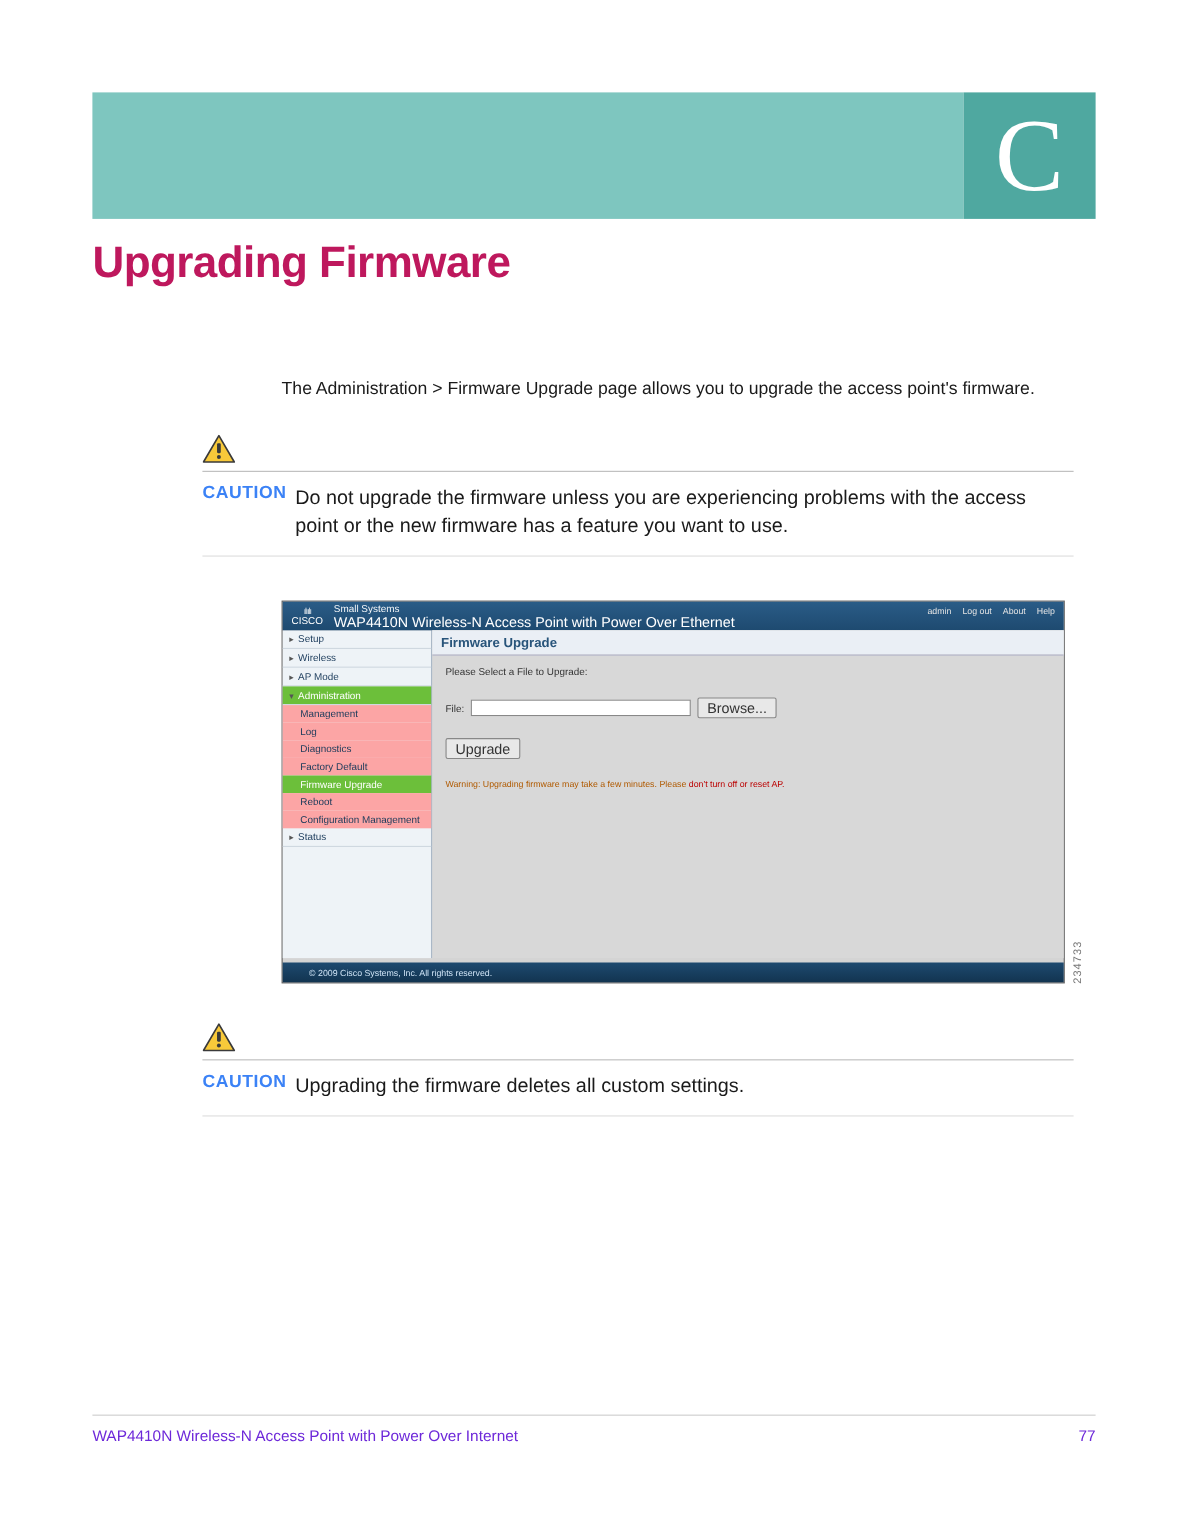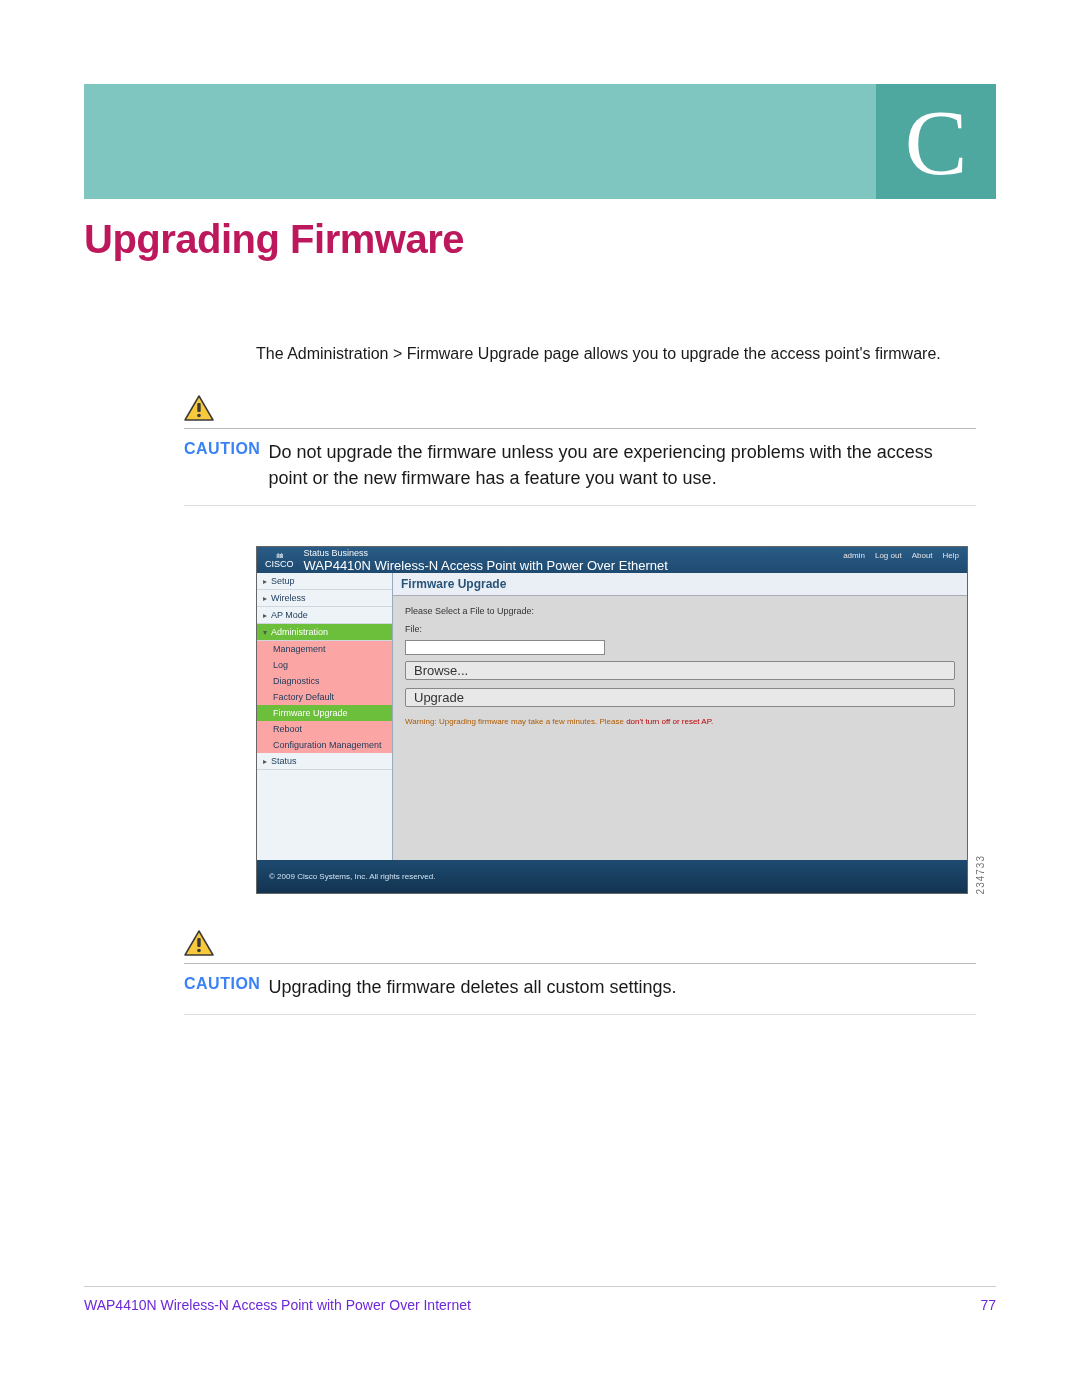--- a/index.html
+++ b/index.html
@@ -191,23 +191,23 @@
     padding: 4px 8px;
     border-bottom: 1px solid #aab;
   }
   .content-inner {
     padding: 10px 12px;
     font-size: 9px;
     color: #333;
   }
   .form-row {
     display:flex;
+    align-items:center;
     gap:6px;
-    margin: 8px 0;
-    flex-direction: column;
+    margin: 18px 0;
   }
   .file-input {
     width: 200px;
     height: 15px;
     background:#fff;
     border:1px solid #888;
   }
   .btn {
     font-size:13px;
     padding:1px 8px;
@@ -218,27 +218,27 @@
   }
   .warn-line {
     margin-top:10px;
     font-size:8px;
   }
   .warn-line .w1 { color:#b05a00; }
   .warn-line .w2 { color:#b00; }
   .shot-footer {
     position:absolute;
     left:0; right:0; bottom:0;
-    height:33px;
+    height:18px;
     background: linear-gradient(#1e4a70,#123450);
     color:#cfe3f5;
     font-size:8px;
     display:flex;
     align-items:center;
-    padding:0 12px;
+    padding:0 24px;
   }
 
   
   .page-footer {
     position:absolute;
     left:0; right:0; bottom:0;
     display:flex;
     justify-content:space-between;
     font-size:14px;
     color:#6d28d9;
@@ -279,21 +279,21 @@
     </div>
 
     <div class="shot-wrap">
       <div class="shot">
         <div class="shot-header">
           <div class="cisco-logo">
             <div class="bars">ılıılı</div>
             <div>CISCO</div>
           </div>
           <div class="header-titles">
-            <div class="smbiz">Status Business</div>
+            <div class="smbiz">Small Systems</div>
             <div class="prod">WAP4410N Wireless-N Access Point with Power Over Ethernet</div>
           </div>
           <div class="top-links">
             <span>admin</span>
             <span>Log out</span>
             <span>About</span>
             <span>Help</span>
           </div>
         </div>
         <div class="shot-body">

